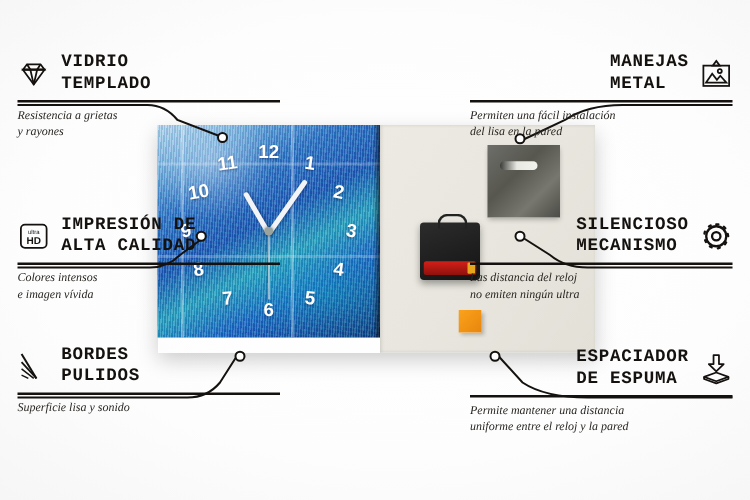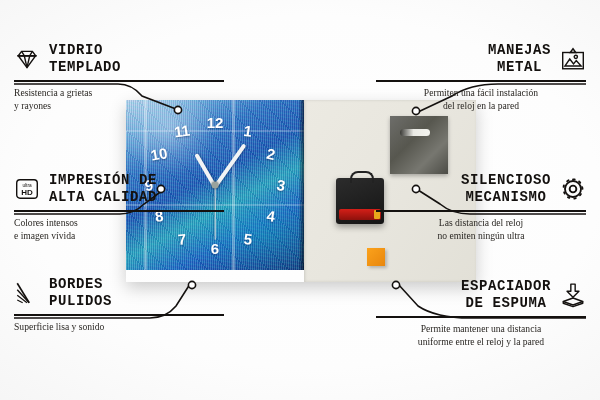--- a/index.html
+++ b/index.html
@@ -81,32 +81,33 @@
     background:#e8a61c;border-radius:1px;}
   .spacer{
     position:absolute;left:63px;top:148px;width:18px;height:18px;
     background:linear-gradient(135deg,#fba21c,#e8860c);
     box-shadow:2px 2px 3px rgba(0,0,0,.22);
   }
 
   
   .callout{position:absolute;width:210px;}
   .co-l{text-align:left;}
-  .co-r{text-align:center;}
+  .co-r{text-align:left;}
   .co-head{display:flex;align-items:center;gap:9px;}
   .co-r .co-head{flex-direction:row-reverse;}
   .co-title{
     font-family:Liberation Mono, monospace;font-weight:700;
     font-size:14px;letter-spacing:.6px;color:#14110f;line-height:1.18;
     text-transform:uppercase;
   }
   .co-rule{height:1.6px;background:#14110f;margin:5px 0 5px;}
   .co-sub{
     font-family:"Liberation Serif",serif;font-size:9.6px;color:#2a2723;
     line-height:1.35;
+    font-style:italic;
   }
   .ico{width:26px;height:26px;flex:0 0 26px;display:block;}
 
   svg.links{position:absolute;left:0;top:0;width:600px;height:400px;pointer-events:none;}
 </style>
 </head>
 <body>
 
 <div id="stage">
 
@@ -231,21 +232,21 @@
           <circle cx="14.6" cy="10" r="1.5"></circle>
         </svg>
       </span>
       <div>
         <div class="co-title">MANEJAS</div>
         <div class="co-title">METAL</div>
       </div>
     </div>
     <div class="co-rule"></div>
     <div class="co-sub">Permiten una fácil instalación</div>
-    <div class="co-sub">del reloj en la pared</div>
+    <div class="co-sub">del lisa en la pared</div>
   </div>
 
   <div class="callout co-r" style="left:376px;top:172px;">
     <div class="co-head">
       <span class="ico">
         <svg viewBox="0 0 24 24" width="26" height="26" fill="none" stroke="#14110f" stroke-width="1.7" stroke-linecap="round">
           <path d="M12 3.2 L13.6 3.2 M17.6 5 L18.7 6.2 M20.5 10.3 L20.8 11.9 M19.3 16.6 L18.5 17.9
                    M14.6 20.4 L13.2 20.9 M8.6 20.2 L7.3 19.5 M4.4 16.3 L3.8 15 M3.3 10 L3.6 8.6
                    M6.6 4.8 L7.9 4"></path>
           <circle cx="12" cy="12" r="7.4"></circle>

